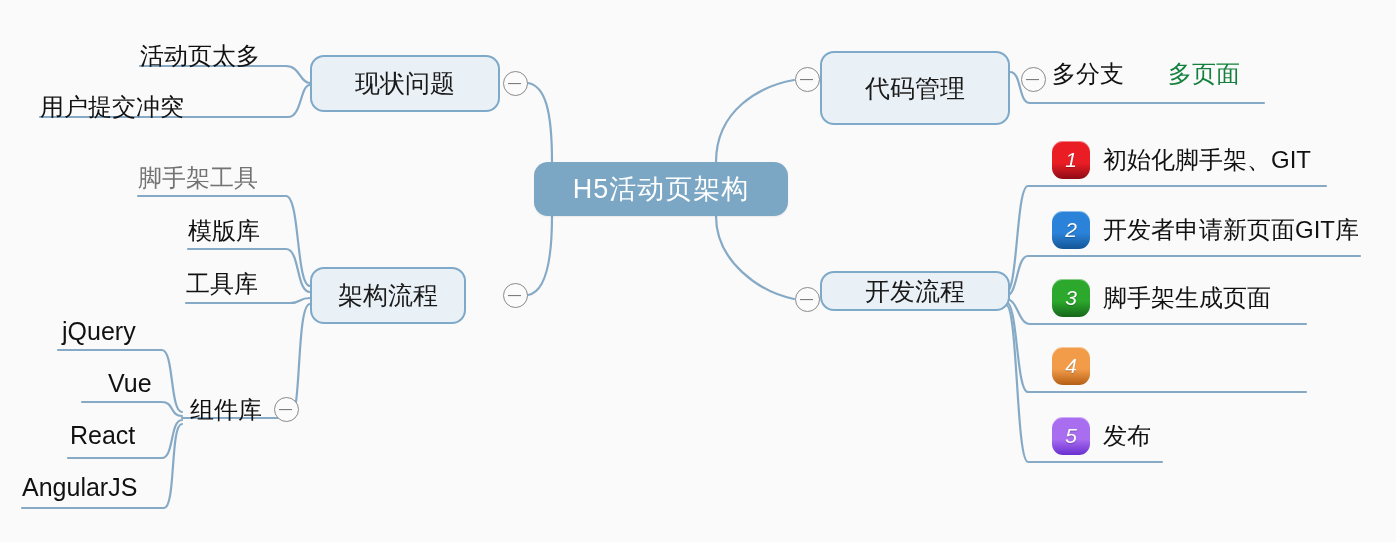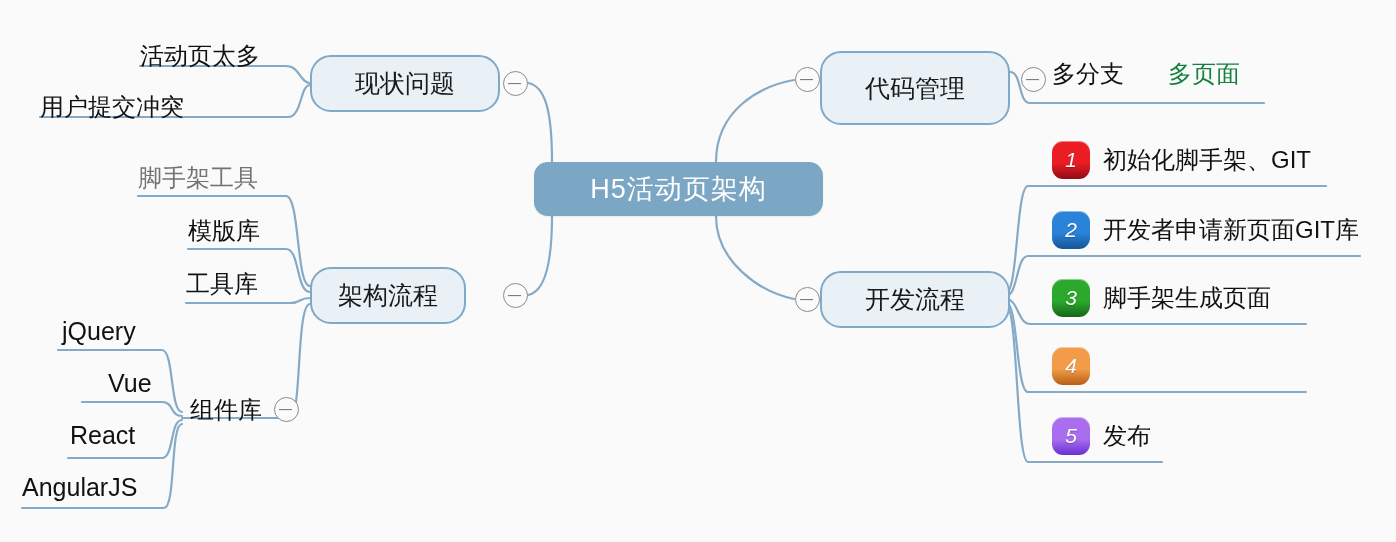--- a/index.html
+++ b/index.html
@@ -41,21 +41,21 @@
     font-size: 27px;
     letter-spacing: 1px;
     box-shadow: 0 1px 2px rgba(0,0,0,.07);
   }
 
   
   .topic-node {
     position: absolute;
     background: #eaf1f6;
     border: 2px solid #7ea9c8;
-    border-radius: 21px;
+    border-radius: 14px;
     display: flex;
     align-items: center;
     justify-content: center;
     color: #1a1a1a;
     font-size: 25px;
     box-sizing: border-box;
   }
 
   
   .toggle {
@@ -147,21 +147,21 @@
 
     <path d="M 1010,72 C 1022,72 1018,103 1030,103 L 1264,103" stroke="#86aac6"></path>
 
     <path d="M 1006,293 C 1018,293 1016,186 1028,186 L 1326,186" stroke="#86aac6"></path>
     <path d="M 1006,296 C 1018,296 1016,256 1028,256 L 1360,256" stroke="#86aac6"></path>
     <path d="M 1006,299 C 1018,299 1018,324 1030,324 L 1306,324" stroke="#86aac6"></path>
     <path d="M 1006,302 C 1018,302 1016,392 1028,392 L 1306,392" stroke="#86aac6"></path>
     <path d="M 1006,305 C 1018,305 1016,462 1028,462 L 1162,462" stroke="#86aac6"></path>
   </svg>
 
-  <div class="root-node" style="left: 534px; top: 162px; width: 289px; height: 54px; background: rgb(123, 167, 196); color: rgb(255, 255, 255);">
+  <div class="root-node" style="left: 534px; top: 162px; width: 254px; height: 54px; background: rgb(123, 167, 196); color: rgb(255, 255, 255);">
     <span>H5活动页架构</span>
   </div>
 
   <div class="topic-node" style="left: 310px; top: 55px; width: 190px; height: 57px; background: rgb(234, 241, 246); border-color: rgb(126, 169, 200);">
     <span>现状问题</span>
   </div>
   <div class="toggle" style="left:503px; top:71px;"></div>
 
   <div class="leaf" style="left: 140px; top: 44px; color: rgb(17, 17, 17);">活动页太多</div>
   <div class="leaf" style="left: 40px; top: 95px; color: rgb(17, 17, 17);">用户提交冲突</div>
@@ -186,21 +186,21 @@
   <div class="toggle" style="left:795px; top:67px;"></div>
   <div class="topic-node" style="left: 820px; top: 51px; width: 190px; height: 74px; background: rgb(234, 241, 246); border-color: rgb(126, 169, 200);">
     <span>代码管理</span>
   </div>
   <div class="toggle" style="left:1021px; top:67px;"></div>
 
   <div class="leaf" style="left: 1052px; top: 62px; color: rgb(17, 17, 17);">多分支</div>
   <div class="leaf" style="left: 1168px; top: 62px; color: #15803d;">多页面</div>
 
   <div class="toggle" style="left:795px; top:287px;"></div>
-  <div class="topic-node" style="left: 820px; top: 271px; width: 190px; height: 57px; background: rgb(234, 241, 246); border-color: rgb(126, 169, 200);">
+  <div class="topic-node" style="left: 820px; top: 271px; width: 190px; height: 40px; background: rgb(234, 241, 246); border-color: rgb(126, 169, 200);">
     <span>开发流程</span>
   </div>
 
   <div class="step" style="left:1052px; top:141px;">
     <span class="step-badge" style="background: linear-gradient(rgb(234, 29, 37) 0%, rgb(234, 29, 37) 58%, rgb(142, 11, 20) 100%); box-shadow: rgba(255, 255, 255, 0.45) 0px 1px 0px inset;">1</span>
     <span class="step-label">初始化脚手架、GIT</span>
   </div>
   <div class="step" style="left:1052px; top:211px;">
     <span class="step-badge" style="background: linear-gradient(rgb(43, 130, 217) 0%, rgb(43, 130, 217) 58%, rgb(20, 85, 150) 100%); box-shadow: rgba(255, 255, 255, 0.45) 0px 1px 0px inset;">2</span>
     <span class="step-label">开发者申请新页面GIT库</span>

